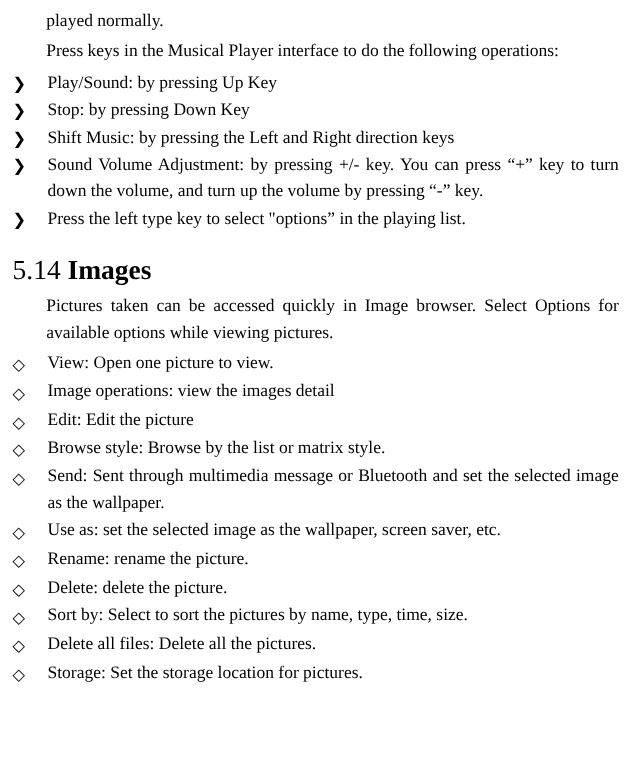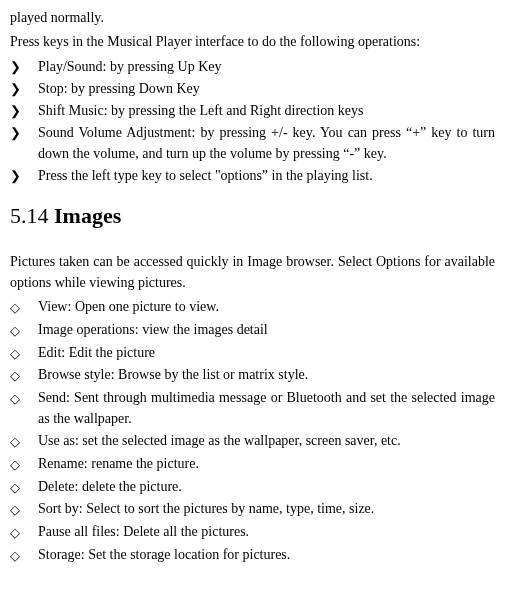--- a/index.html
+++ b/index.html
@@ -13,20 +13,21 @@
       background: #ffffff;
       font-family: Times New Roman, serif;
       font-size: 14px;
       color: #000000;
       padding: 8px 10px;
       line-height: 1.45;
     }
     .paragraph {
       text-align: justify;
       margin-bottom: 4px;
+      margin-left: 27px;
     }
     .bullet-list {
       margin: 4px 0 4px 0;
       padding: 0;
       list-style: none;
     }
     .bullet-item {
       display: flex;
       align-items: flex-start;
       margin-bottom: 2px;
@@ -41,21 +42,21 @@
     .bullet-text {
       flex: 1;
       text-align: justify;
     }
     .section-gap {
       margin-top: 14px;
     }
     .section-heading {
       font-size: 22px;
       font-weight: bold;
-      margin-bottom: 20px;
+      margin-bottom: 4px;
     }
     .section-number {
       font-size: 22px;
       font-weight: normal;
     }
     .diamond-list {
       margin: 4px 0;
       padding: 0;
       list-style: none;
     }
@@ -149,19 +150,19 @@
     <li class="diamond-item">
       <span class="diamond-icon">◇</span>
       <span class="diamond-text"><span class="bold-label">Delete:</span> delete the picture.</span>
     </li>
     <li class="diamond-item">
       <span class="diamond-icon">◇</span>
       <span class="diamond-text"><span class="bold-label">Sort by:</span> Select to sort the pictures by name, type, time, size.</span>
     </li>
     <li class="diamond-item">
       <span class="diamond-icon">◇</span>
-      <span class="diamond-text"><span class="bold-label">Pause all files:</span> Delete all the pictures.</span>
+      <span class="diamond-text"><span class="bold-label">Delete all files:</span> Delete all the pictures.</span>
     </li>
     <li class="diamond-item">
       <span class="diamond-icon">◇</span>
       <span class="diamond-text"><span class="bold-label">Storage:</span> Set the storage location for pictures.</span>
     </li>
   </ul>
 
 </body></html>

